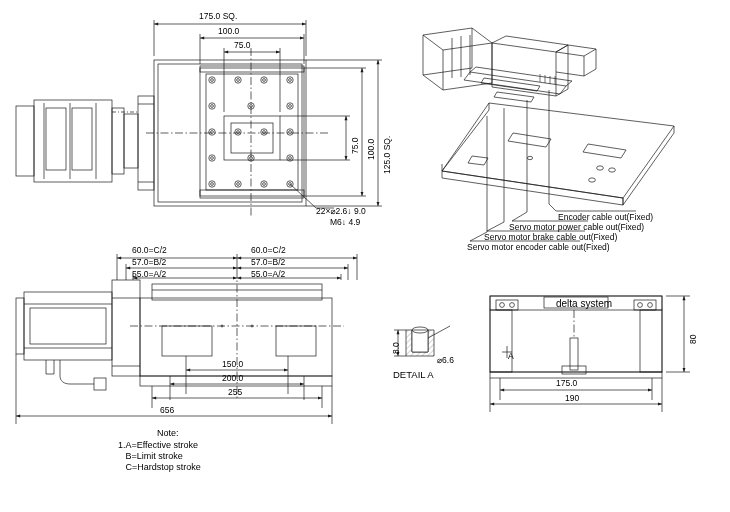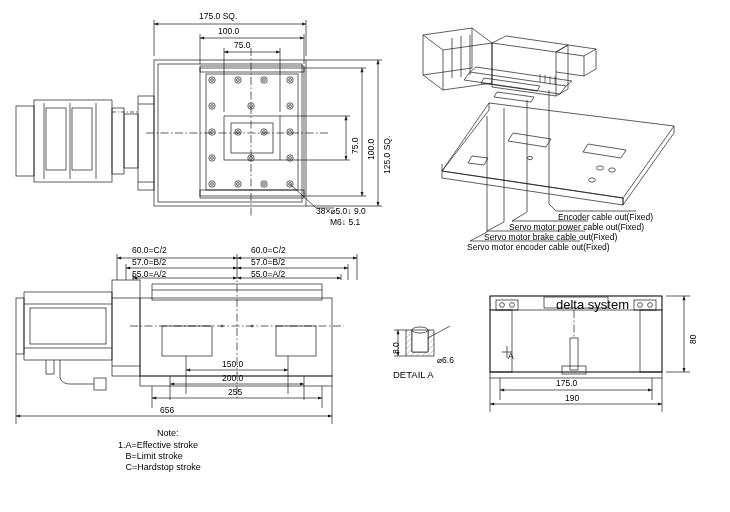--- a/index.html
+++ b/index.html
@@ -27,21 +27,21 @@
     height: 512px;
   }
   .lbl {
     position: absolute;
     font-size: 8.5px;
     line-height: 1.15;
     white-space: pre;
     color: #000;
   }
   .lbl.big { font-size: 9.5px; text-align: right; }
-  .lbl.small { font-size: 13px; }
+  .lbl.small { font-size: 10px; }
   .lbl.rot90 {
     transform-origin: left top;
     transform: rotate(-90deg);
   }
   .note {
     position: absolute;
     font-size: 9px;
     line-height: 1.25;
     white-space: pre;
   }
@@ -331,22 +331,22 @@
   </svg>
 
   <div class="lbl" style="left:199px; top:4px;">175.0 SQ.</div>
   <div class="lbl" style="left:218px; top:19px;">100.0</div>
   <div class="lbl" style="left:234px; top:33px;">75.0</div>
 
   <div class="lbl rot90" style="left:351px; top:146px;">75.0</div>
   <div class="lbl rot90" style="left:367px; top:152px;">100.0</div>
   <div class="lbl rot90" style="left:383px; top:166px;">125.0 SQ.</div>
 
-  <div class="lbl" style="left:316px; top:199px;">38×⌀5.0↓ 9.0</div>
-  <div class="lbl" style="left:330px; top:210px;">M6↓ 5.1</div>
+  <div class="lbl" style="left:316px; top:199px;">22×⌀2.6↓ 9.0</div>
+  <div class="lbl" style="left:330px; top:210px;">M6↓ 4.9</div>
 
   <div class="lbl" style="left:558px; top:205px;">Encoder cable out(Fixed)</div>
   <div class="lbl" style="left:509px; top:215px;">Servo motor power cable out(Fixed)</div>
   <div class="lbl" style="left:484px; top:225px;">Servo motor brake cable out(Fixed)</div>
   <div class="lbl" style="left:467px; top:235px;">Servo motor encoder cable out(Fixed)</div>
 
   <div class="lbl" style="left:132px; top:238px;">60.0=C/2</div>
   <div class="lbl" style="left:132px; top:250px;">57.0=B/2</div>
   <div class="lbl" style="left:132px; top:262px;">55.0=A/2</div>
 

